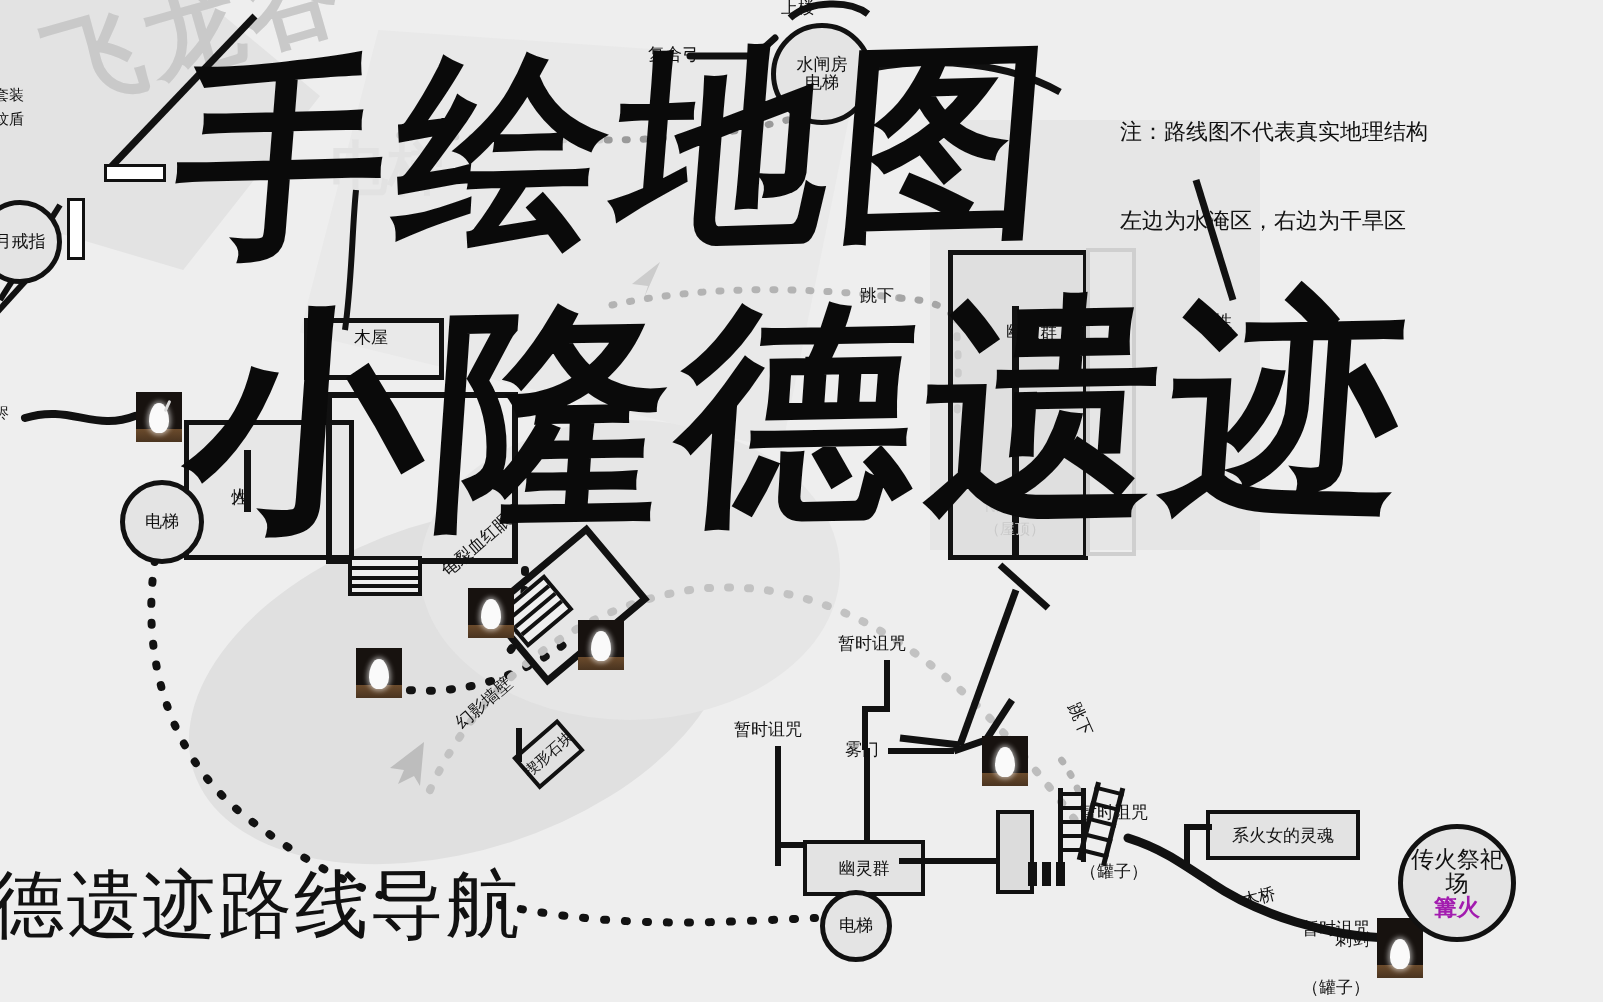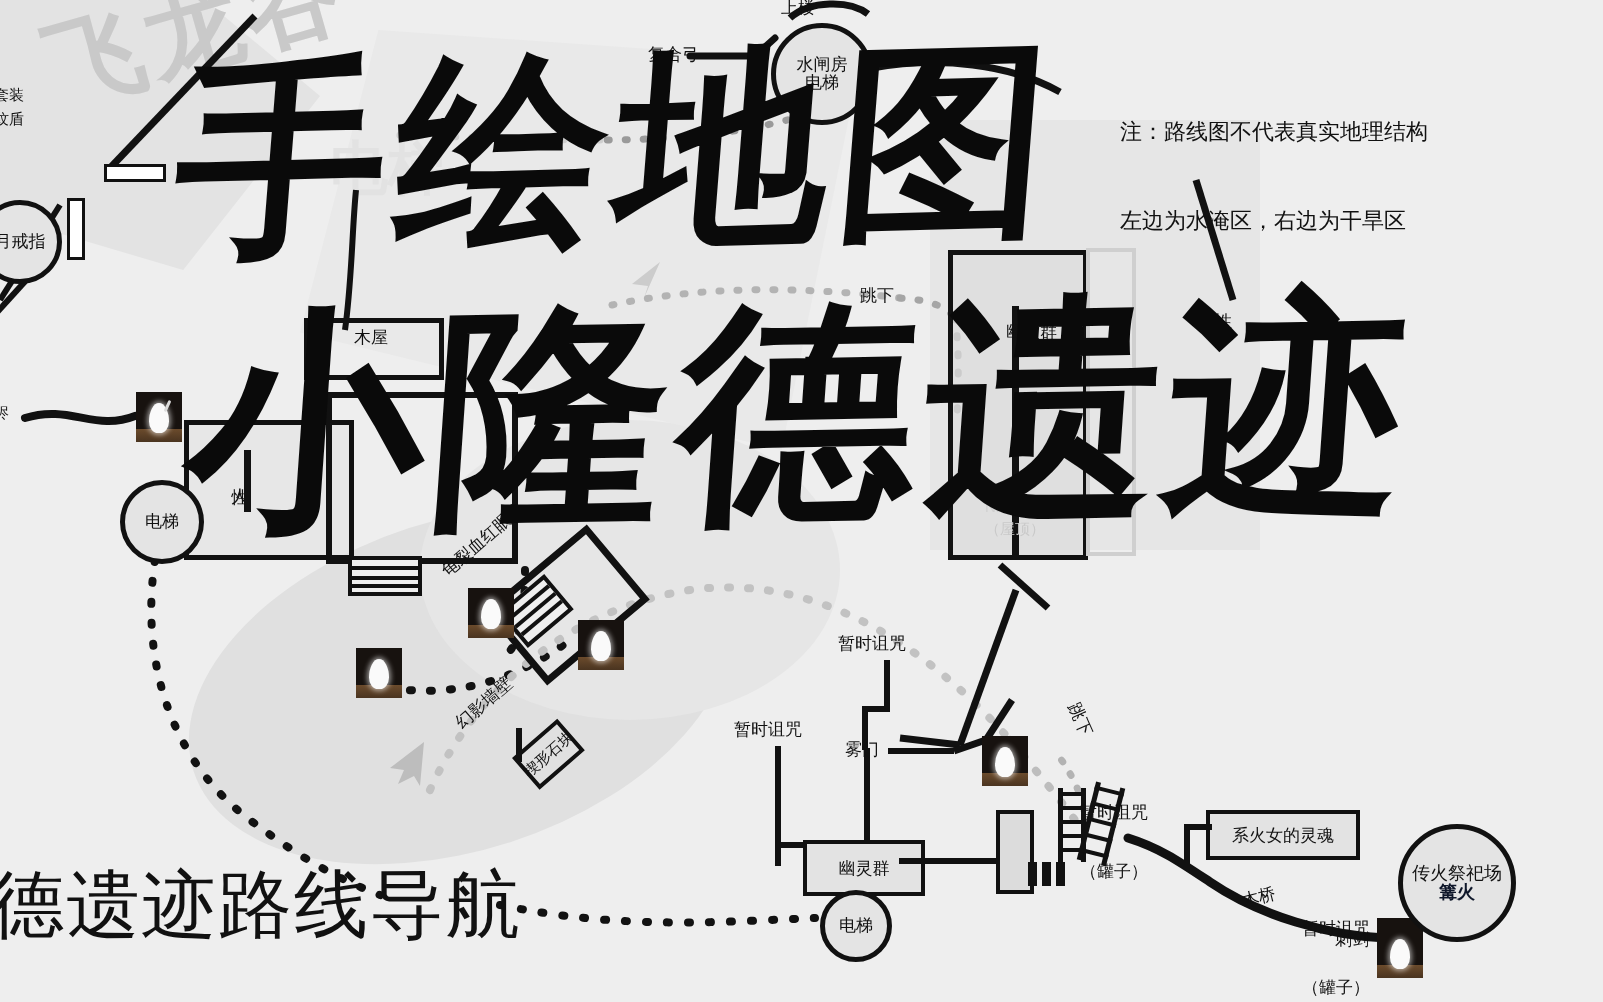--- a/index.html
+++ b/index.html
@@ -29,22 +29,22 @@
 
   
   .boxlbl{position:absolute;border:4px solid #111;background:#e3e3e3;
           color:#111;font-size:17px;display:flex;align-items:center;
           justify-content:center;white-space:nowrap;padding:3px 8px;}
 
   
   .circ{position:absolute;border:5px solid #111;border-radius:50%;background:#e4e4e4;
         display:flex;flex-direction:column;align-items:center;justify-content:center;
         color:#111;font-size:17px;line-height:1.05;text-align:center;}
-  .circ.big{font-size:18px;}
-  .circ .red{color:#0f172a;font-weight:bold;}
+  .circ.big{font-size:23px;}
+  .circ .red{color:#a21caf;font-weight:bold;}
 
   
   .ln{position:absolute;background:#111;}
   .hl{height:6px;}
   .vl{width:6px;}
 
   
   svg.paths{position:absolute;top:0;left:0;width:1603px;height:1002px;overflow:visible;}
 
   

